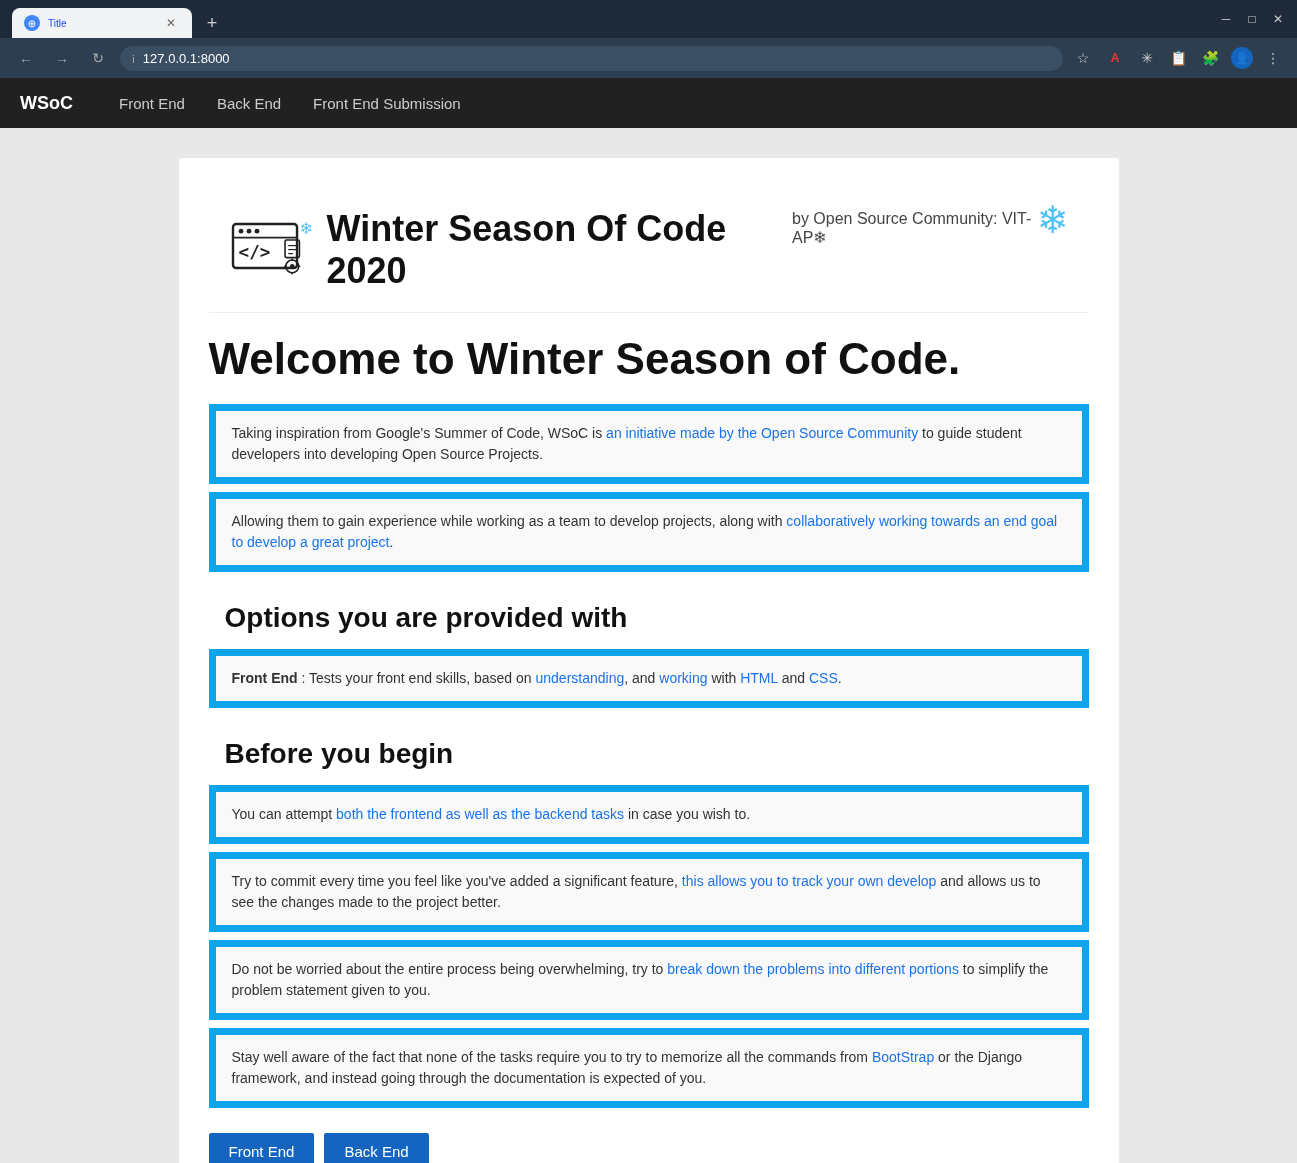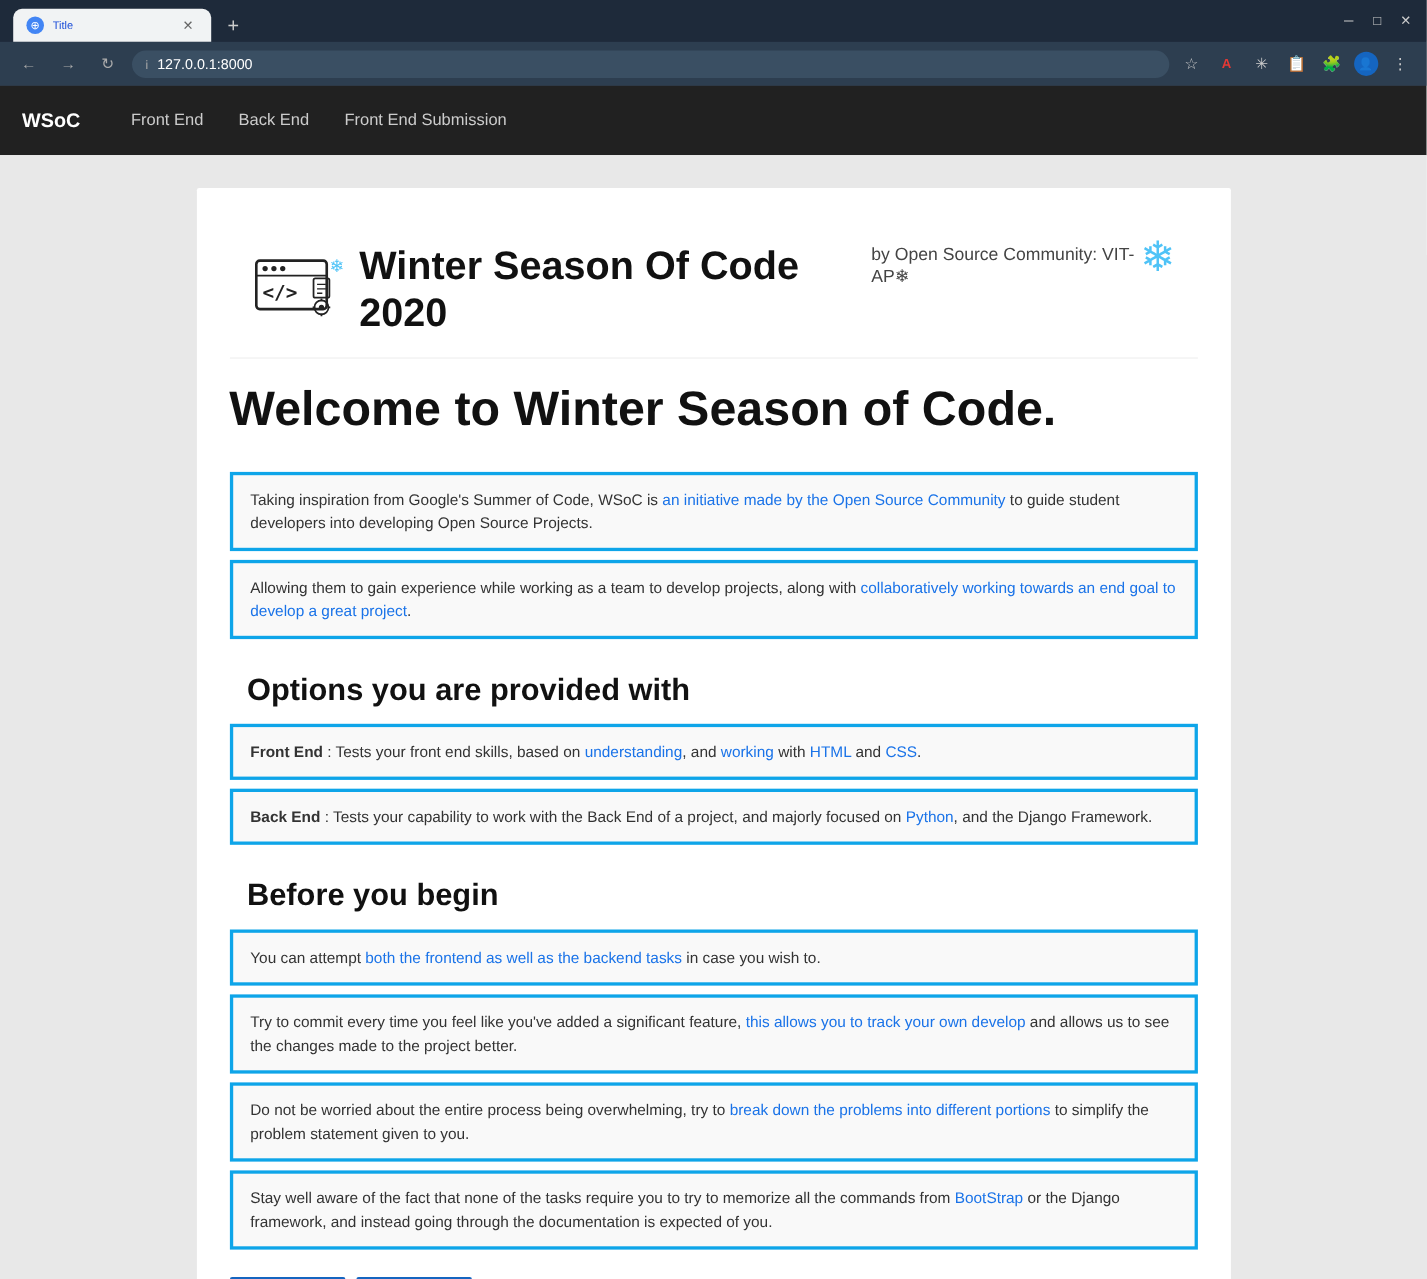--- a/index.html
+++ b/index.html
@@ -151,21 +151,21 @@
       color: #ccc;
       font-size: 14px;
     }
 
     
     .app-navbar {
       background: #212121;
       padding: 0 20px;
       display: flex;
       align-items: center;
-      height: 63px;
+      height: 50px;
     }
 
     .nav-brand {
       color: white;
       font-size: 18px;
       font-weight: bold;
       margin-right: 30px;
       text-decoration: none;
     }
 
@@ -223,28 +223,28 @@
       color: #444;
       margin-top: 2px;
       margin-left: 37px;
     }
 
     
     .welcome-heading {
       font-size: 44px;
       font-weight: bold;
       color: #111;
-      margin-bottom: 30px;
+      margin-bottom: 18px;
       line-height: 1.2;
     }
 
     
     .info-box {
       background: #f9f9f9;
-      border: 3px solid #0ea5e9;
+      border: 7px solid #0ea5e9;
       padding: 12px 16px;
       margin-bottom: 8px;
       font-size: 14px;
       color: #333;
       line-height: 1.5;
     }
 
     .info-box a, .link-text {
       color: #1a73e8;
       text-decoration: none;
@@ -370,23 +370,20 @@
     </div>
     <div class="info-box">
       <span>Allowing them to gain experience while working as a team to develop projects, along with <span class="link-text">collaboratively working towards an end goal to develop a great project</span>.</span>
     </div>
 
     <h2 class="section-heading">Options you are provided with</h2>
 
     <div class="info-box">
       <span><strong>Front End</strong> : Tests your front end skills, based on <span class="link-text">understanding</span>, and <span class="link-text">working</span> with <span class="link-text">HTML</span> and <span class="link-text">CSS</span>.</span>
     </div>
-    <div class="info-box">
-      <span><strong>Back End</strong> : Tests your capability to work with the Back End of a project, and majorly focused on <span class="link-text">Python</span>, and the Django Framework.</span>
-    </div>
 
     <h2 class="section-heading">Before you begin</h2>
 
     <div class="info-box">
       <span>You can attempt <span class="link-text">both the frontend as well as the backend tasks</span> in case you wish to.</span>
     </div>
     <div class="info-box">
       <span>Try to commit every time you feel like you've added a significant feature, <span class="link-text">this allows you to track your own develop</span> and allows us to see the changes made to the project better.</span>
     </div>
     <div class="info-box">

